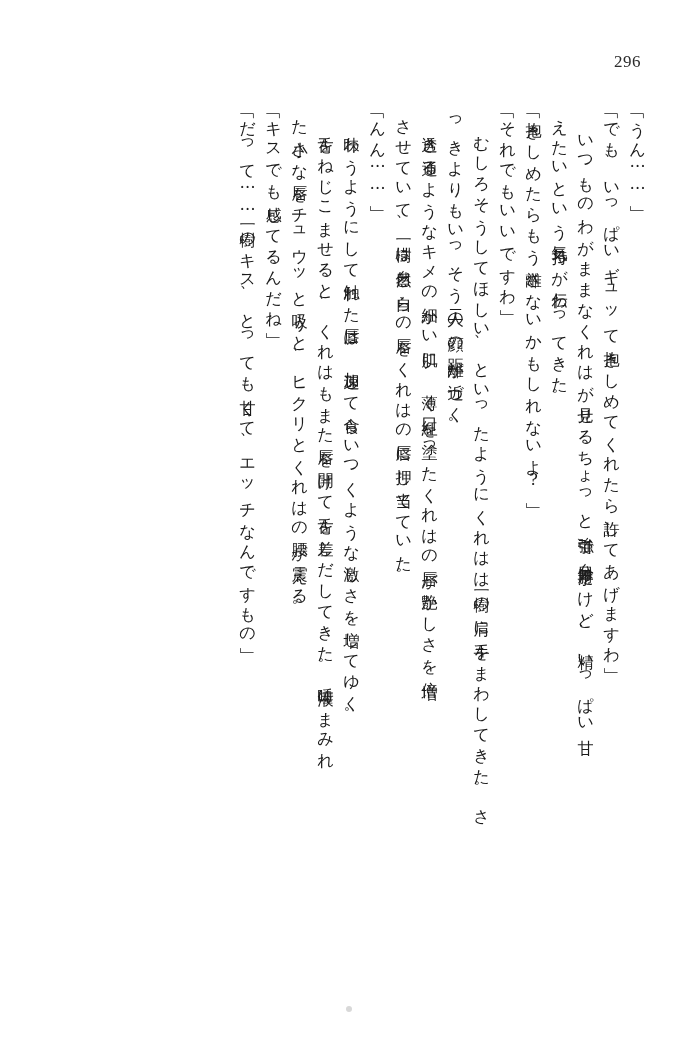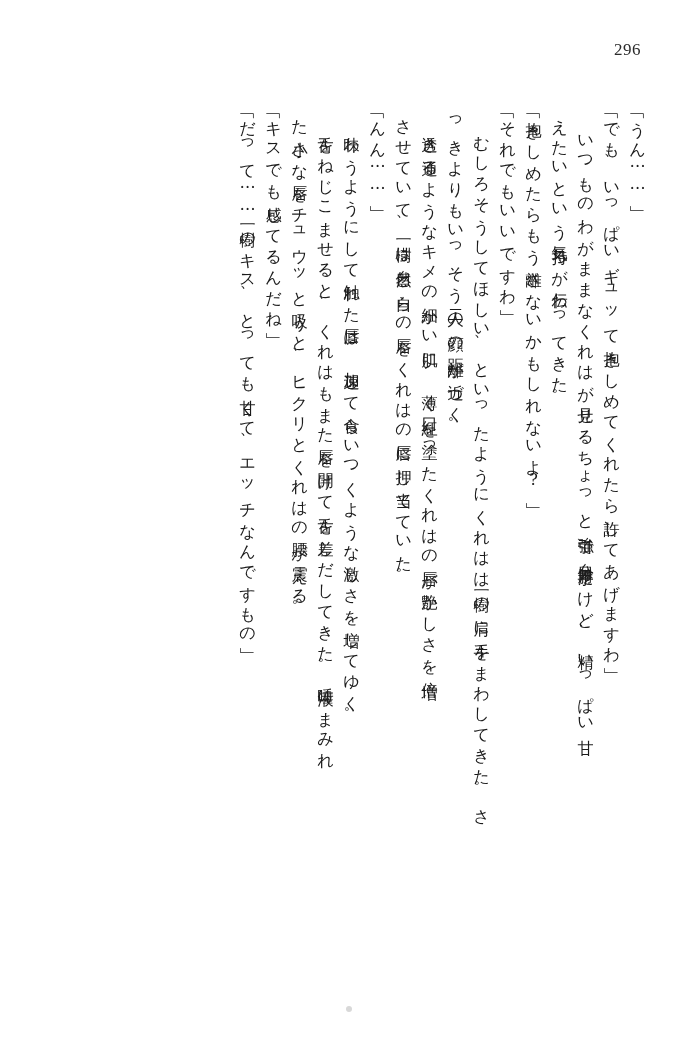--- a/index.html
+++ b/index.html
@@ -14,21 +14,21 @@
   #page {
     position: relative;
     width: 697px;
     height: 1050px;
     background: #ffffff;
     overflow: hidden;
     box-sizing: border-box;
   }
   #page-number {
     position: absolute;
-    top: 40px;
+    top: 52px;
     right: 56px;
     font-family: "Liberation Serif", "DejaVu Serif", serif;
     font-size: 17px;
     letter-spacing: 0.5px;
     color: #2b2b2b;
   }
   #text-block {
     position: absolute;
     top: 108px;
     right: 52px;

